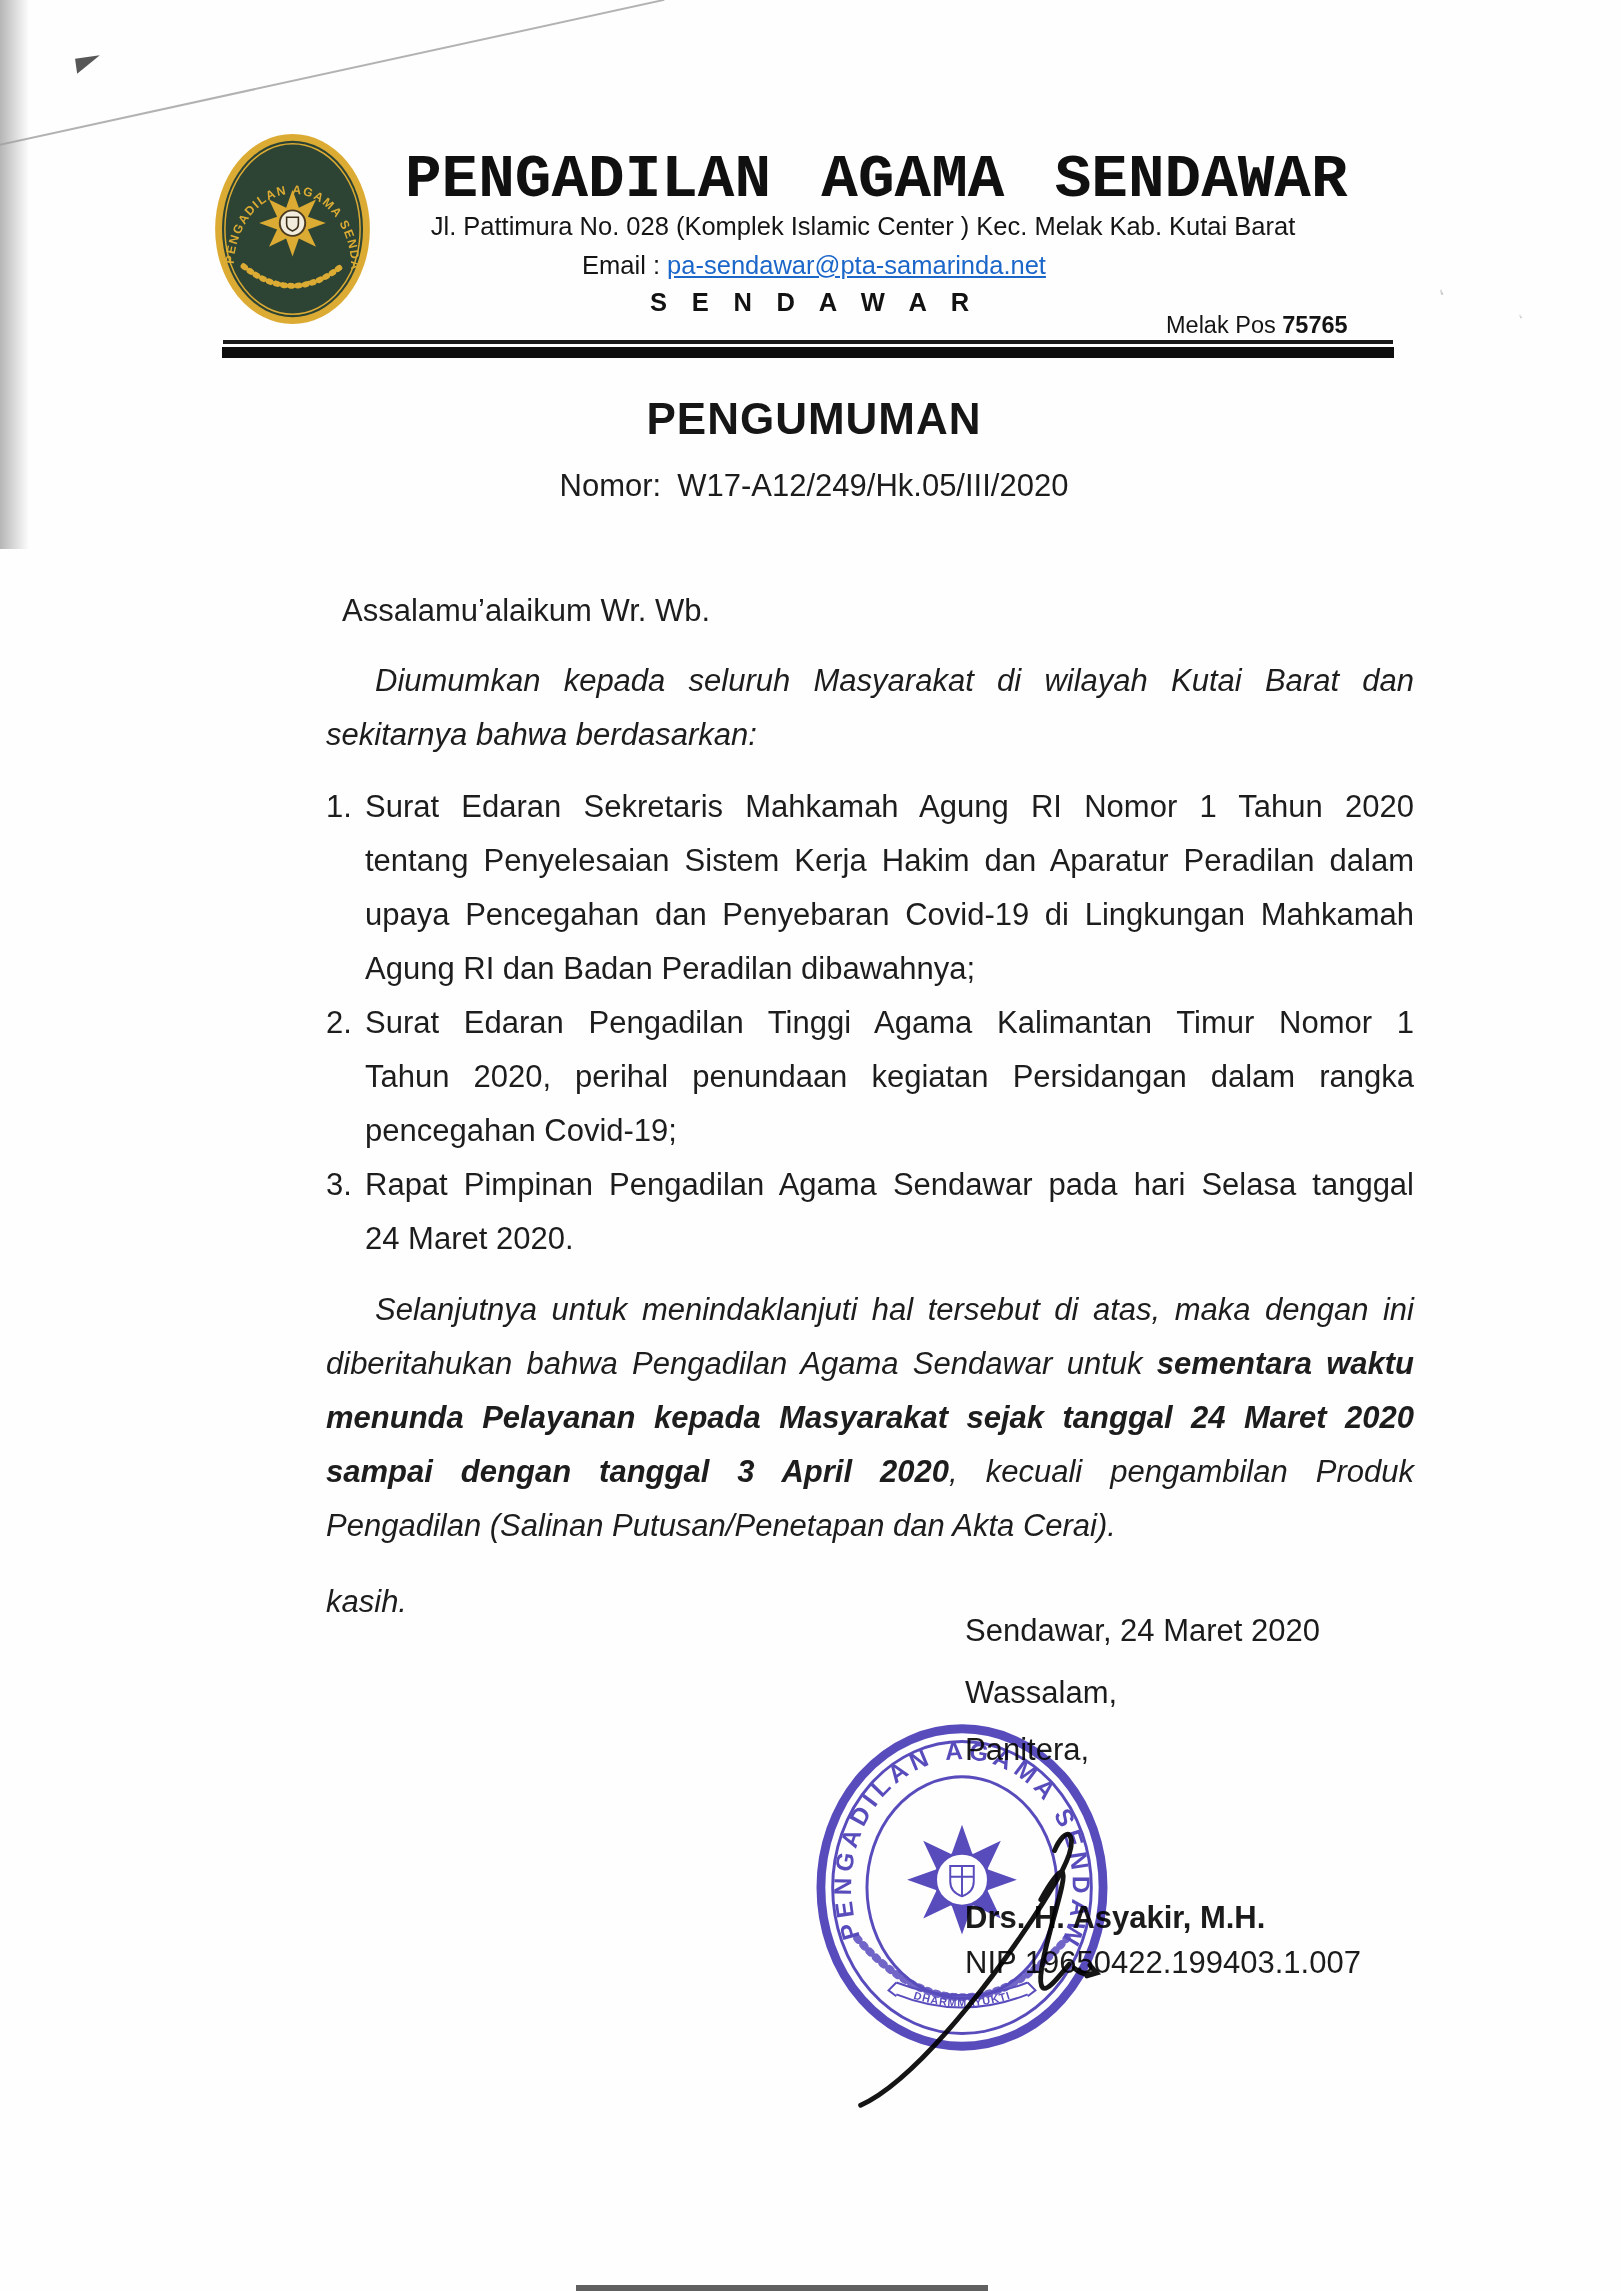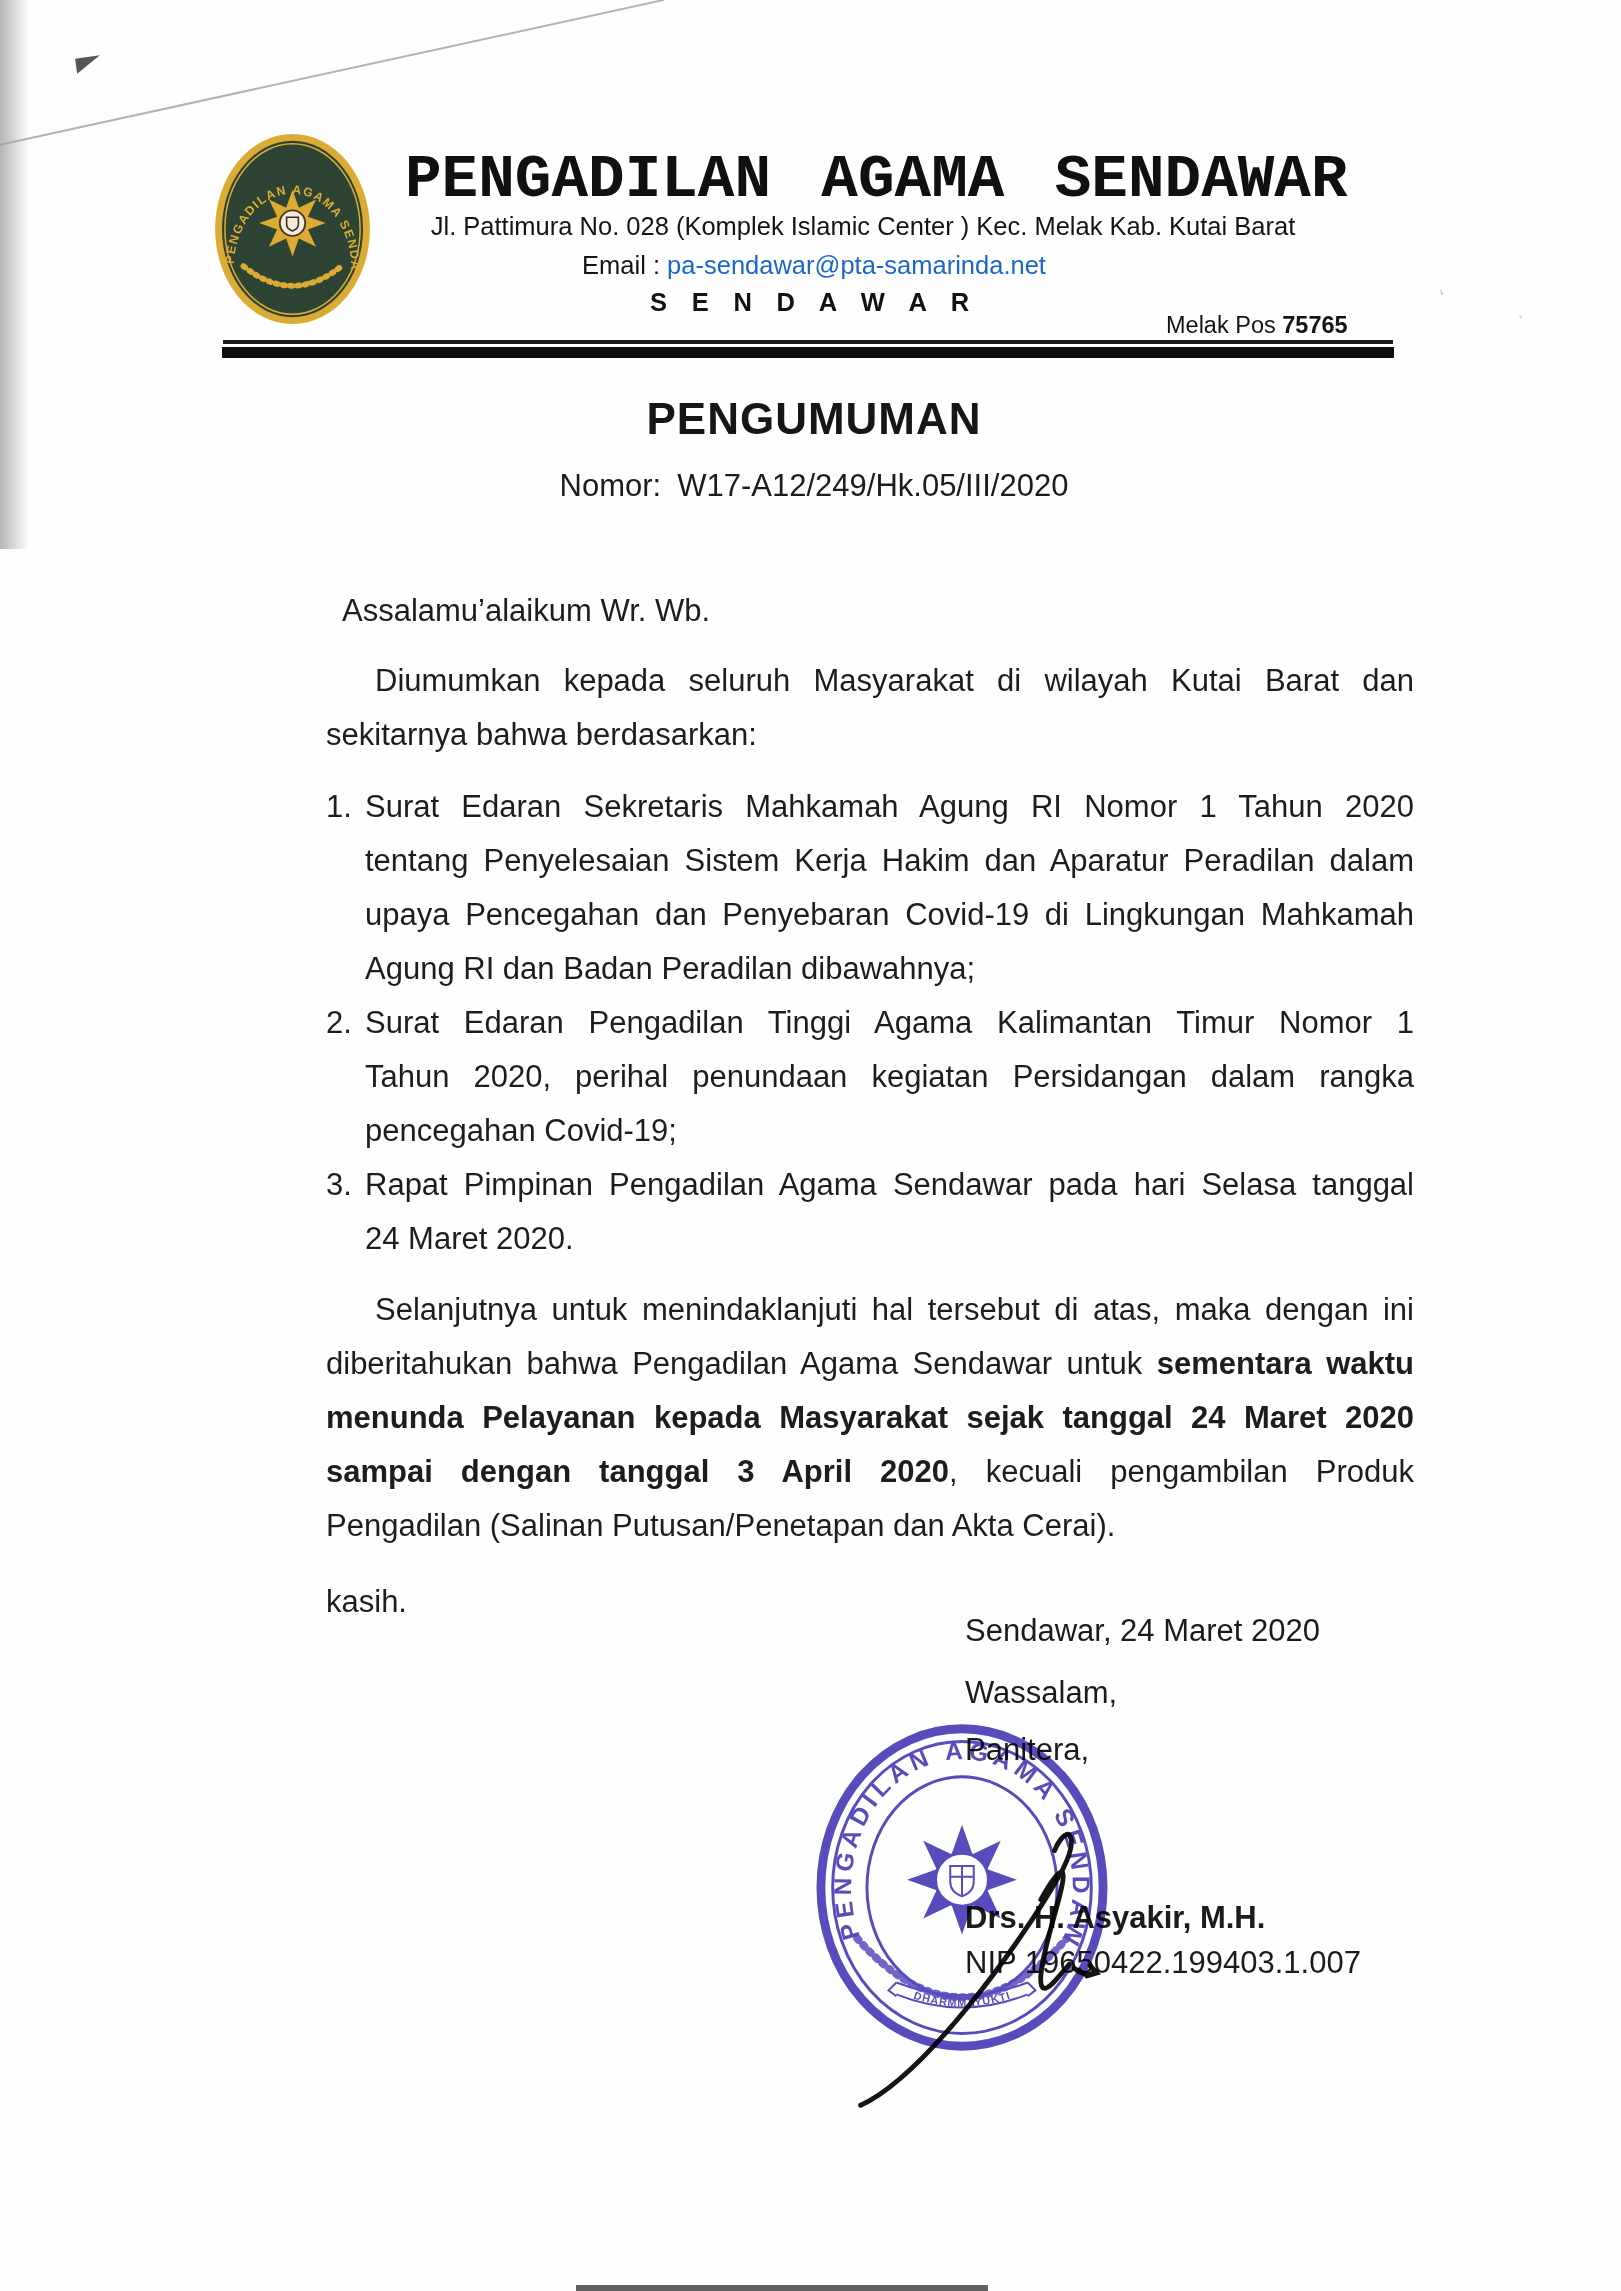--- a/index.html
+++ b/index.html
@@ -17,38 +17,38 @@
     border-left:25.5px solid #3a3a3a;border-bottom:15.7px solid transparent;transform:rotate(-8deg);opacity:.85;}
   .speck{position:absolute;color:#9a9a9a;font-size:21.6px;opacity:.55;}
   .bottom-strip{position:absolute;left:576px;top:2285px;width:412px;height:6.9px;background:#1c1c1c;opacity:.7;}
   
   .org-title{position:absolute;left:405px;top:145px;
     font-family:"Liberation Mono",monospace;font-weight:bold;font-size:61px;
     letter-spacing:0;word-spacing:13.7px;color:#101010;white-space:nowrap;}
   .hline{position:absolute;white-space:nowrap;transform:translateX(-50%);}
   .addr{left:863px;top:212px;font-size:25.5px;color:#141414;}
   .email-line{left:814px;top:251px;font-size:25.5px;color:#141414;}
-  .email-link{color:var(--link_blue);}
+  .email-link{color:var(--link_blue);text-decoration:underline;}
   .city-line{left:814px;top:288px;font-size:25.5px;font-weight:bold;letter-spacing:8.8px;color:#121212;}
   .kodepos{position:absolute;left:1166px;top:312px;font-size:23.5px;white-space:nowrap;color:#141414;}
   .kodepos b{font-weight:bold;}
   .rule-thin{position:absolute;left:223px;top:340px;width:1170px;height:3.9px;background:#1a1a1a;}
   .rule-thick{position:absolute;left:222px;top:347px;width:1172px;height:10.8px;background:#0e0e0e;}
   
   .heading{position:absolute;left:270px;top:394px;width:1088px;text-align:center;}
   .doc-title{font-size:44px;font-weight:bold;letter-spacing:1px;color:#161616;}
   .doc-number{margin-top:23.5px;font-size:31px;color:#1c1c1c;}
   .doc-number .val{margin-left:16px;}
   
   .body-col{position:absolute;left:326px;top:568px;width:1088px;font-size:31px;line-height:54px;color:#1d1d1d;}
   .jline{text-align:justify;text-align-last:justify;}
   .jline.last{text-align-last:left;}
   .jline.ind{text-indent:49px;}
   .salutation{margin:16px;}
-  .para{margin:0;}
+  .para{margin:0;font-style:italic;}
   .m18{margin-top:17.6px;}
   .m22{margin-top:21.6px;}
   .li{position:relative;padding-left:39px;}
   .li .num{position:absolute;left:0;top:0;line-height:54px;}
   
   .sig-block{position:absolute;left:965px;top:1604px;font-size:31px;line-height:54px;color:#1b1b1b;}
   .sig-line2{margin-top:7.8px;}
   .sig-line3{margin-top:2.9px;}
   .sig-name{margin-top:118px;font-weight:bold;line-height:45px;white-space:nowrap;}
   .sig-nip{line-height:45px;white-space:nowrap;}

